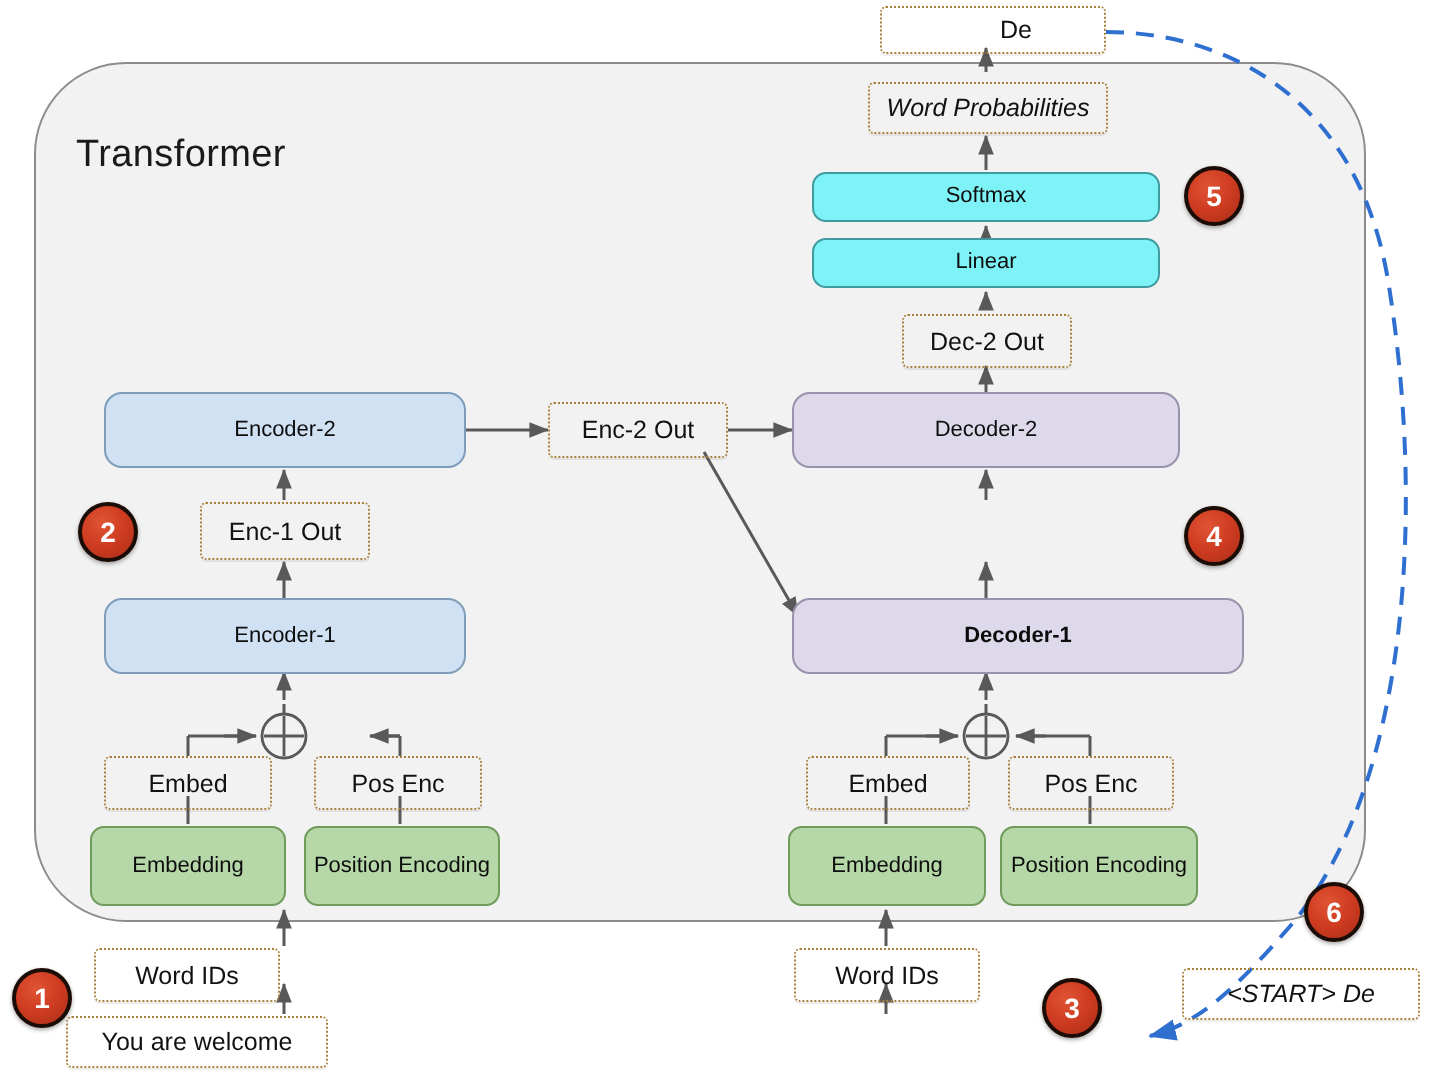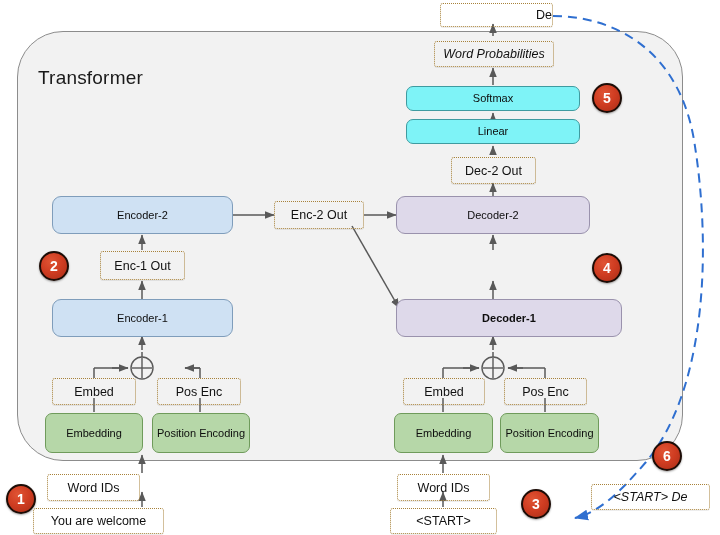--- a/index.html
+++ b/index.html
@@ -66,21 +66,21 @@
     background:linear-gradient(180deg,#ffe396 0%,#ffd martial 0%,#fcd266 55%,#ffe9ae 100%);
     border:1px dotted #a8823a;
     border-radius:3px;
     white-space:nowrap;
   }
   .note .noteinner{position:relative;z-index:2;}
   .note-skew{
     
     box-shadow:0 1px 0 rgba(0,0,0,0.07);
   }
-  .note.left{justify-content:flex-end;padding-left:23px;}
+  .note.left{justify-content:center;padding-left:23px;}
   .note.italic{font-style:italic;}
 
   
   .badge{
     position:absolute;
     width:30px;height:30px;border-radius:50%;
     background:radial-gradient(circle at 38% 32%, #e05434 0%, #cf3c21 48%, #a82d17 100%);
     border:2px solid #1c0c06;
     box-sizing:border-box;
     display:flex;align-items:center;justify-content:center;
@@ -255,23 +255,20 @@
   </div>
 
   <div class="node green" style="left:500px;top:413px;width:99px;height:40px;">
     <span>Position Encoding</span>
   </div>
 
   <div class="note note-skew" style="left:397px;top:474px;width:93px;height:27px;">
     <span class="noteinner">Word IDs</span>
   </div>
 
-  <div class="note note-skew" style="left:390px;top:508px;width:107px;height:26px;">
-    <span class="noteinner">&lt;START&gt;</span>
-  </div>
 
   <div class="note note-skew" style="left:591px;top:484px;width:119px;height:26px;font-style:italic;">
     <span class="noteinner">&lt;START&gt; De</span>
   </div>
 
   <div class="badge" style="left:6px;top:484px;">
     <span>1</span>
   </div>
   <div class="badge" style="left:39px;top:251px;">
     <span>2</span>

